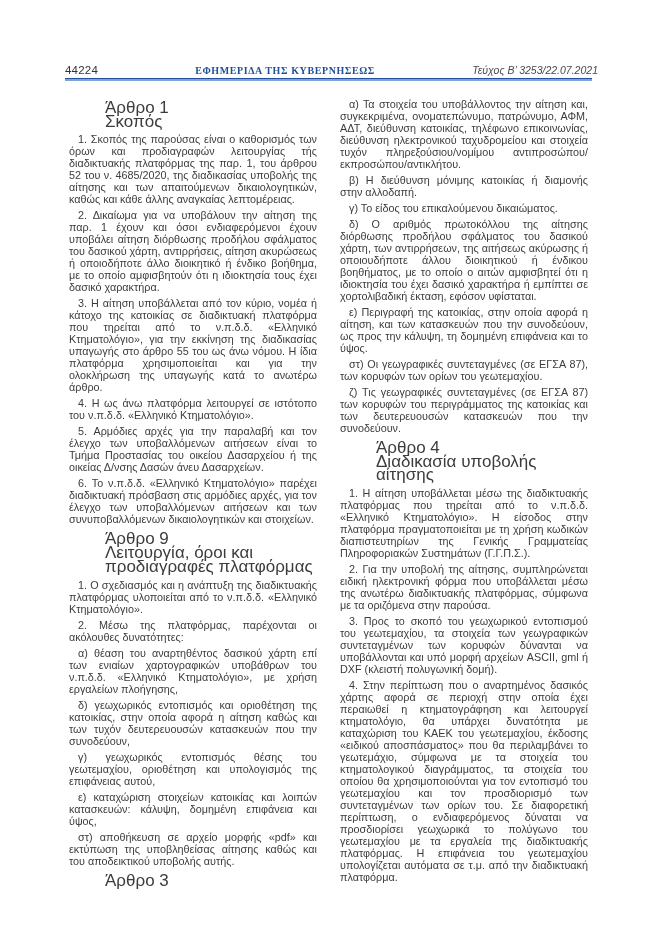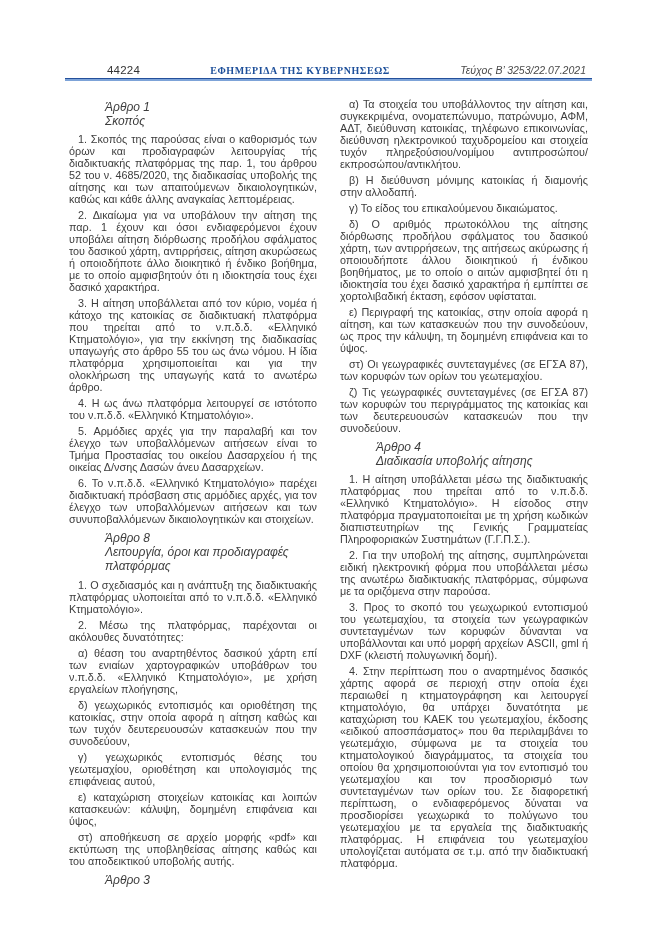--- a/index.html
+++ b/index.html
@@ -7,23 +7,23 @@
     position:relative;
     width:654px;height:926px;
     background:#ffffff;
     overflow:hidden;
     font-family:"Liberation Sans","DejaVu Sans",sans-serif;
     color:#3c3c3c;
     box-sizing:border-box;
   }
   .header{
     position:absolute;
-    left:65px;right:68px;top:58px;
+    left:65px;right:56px;top:58px;
     height:18px;
-    display:flex;align-items:flex-end;justify-content:space-between;margin-left:42px;
+    display:flex;align-items:flex-end;justify-content:space-between;
   }
   .page-number{
     font-size:11.5px;color:#333;letter-spacing:.2px;
   }
   .gazette-title{
     font-family:"Liberation Serif","DejaVu Serif",serif;
     font-weight:bold;
     font-size:10px;
     color:#1d4f9a;
     letter-spacing:.6px;
@@ -53,25 +53,24 @@
   .col p{
     margin:4px;
     font-size:10.8px;
     line-height:12px;
     text-align:justify;
     text-indent:9px;
     color:#3c3c3c;
   }
   .art-heading{
     padding-left:40px;
-    font-size:12px;
+    font-size:17px;
     line-height:13.7px;
     margin:7px 0 5px 0;
     color:#3c3c3c;
-    font-style:italic;
   }
 </style>
 </head>
 <body>
 
 <div class="page">
 
   <div class="header">
     <span class="page-number">44224</span>
     <span class="gazette-title">ΕΦΗΜΕΡΙΔΑ ΤΗΣ ΚΥΒΕΡΝΗΣΕΩΣ</span>
@@ -86,21 +85,21 @@
           <div>Άρθρο 1</div>
           <div>Σκοπός</div>
         </div>
         <p>1. Σκοπός της παρούσας είναι ο καθορισμός των όρων και προδιαγραφών λειτουργίας τής διαδικτυακής πλατφόρμας της παρ. 1, του άρθρου 52 του ν. 4685/2020, της διαδικασίας υποβολής της αίτησης και των απαιτούμενων δικαιολογητικών, καθώς και κάθε άλλης αναγκαίας λεπτομέρειας.</p>
         <p>2. Δικαίωμα για να υποβάλουν την αίτηση της παρ. 1 έχουν και όσοι ενδιαφερόμενοι έχουν υποβάλει αίτηση διόρθωσης προδήλου σφάλματος του δασικού χάρτη, αντιρρήσεις, αίτηση ακυρώσεως ή οποιοδήποτε άλλο διοικητικό ή ένδικο βοήθημα, με το οποίο αμφισβητούν ότι η ιδιοκτησία τους έχει δασικό χαρακτήρα.</p>
         <p>3. Η αίτηση υποβάλλεται από τον κύριο, νομέα ή κάτοχο της κατοικίας σε διαδικτυακή πλατφόρμα που τηρείται από το ν.π.δ.δ. «Ελληνικό Κτηματολόγιο», για την εκκίνηση της διαδικασίας υπαγωγής στο άρθρο 55 του ως άνω νόμου. Η ίδια πλατφόρμα χρησιμοποιείται και για την ολοκλήρωση της υπαγωγής κατά το ανωτέρω άρθρο.</p>
         <p>4. Η ως άνω πλατφόρμα λειτουργεί σε ιστότοπο του ν.π.δ.δ. «Ελληνικό Κτηματολόγιο».</p>
         <p>5. Αρμόδιες αρχές για την παραλαβή και τον έλεγχο των υποβαλλόμενων αιτήσεων είναι το Τμήμα Προστασίας του οικείου Δασαρχείου ή της οικείας Δ/νσης Δασών άνευ Δασαρχείων.</p>
         <p>6. Το ν.π.δ.δ. «Ελληνικό Κτηματολόγιο» παρέχει διαδικτυακή πρόσβαση στις αρμόδιες αρχές, για τον έλεγχο των υποβαλλόμενων αιτήσεων και των συνυποβαλλόμενων δικαιολογητικών και στοιχείων.</p>
         <div class="art-heading">
-          <div>Άρθρο 8</div>
+          <div>Άρθρο 9</div>
           <div>Λειτουργία, όροι και προδιαγραφές πλατφόρμας</div>
         </div>
         <p>1. Ο σχεδιασμός και η ανάπτυξη της διαδικτυακής πλατφόρμας υλοποιείται από το ν.π.δ.δ. «Ελληνικό Κτηματολόγιο».</p>
         <p>2. Μέσω της πλατφόρμας, παρέχονται οι ακόλουθες δυνατότητες:</p>
         <p>α) θέαση του αναρτηθέντος δασικού χάρτη επί των ενιαίων χαρτογραφικών υποβάθρων του ν.π.δ.δ. «Ελληνικό Κτηματολόγιο», με χρήση εργαλείων πλοήγησης,</p>
         <p>δ) γεωχωρικός εντοπισμός και οριοθέτηση της κατοικίας, στην οποία αφορά η αίτηση καθώς και των τυχόν δευτερευουσών κατασκευών που την συνοδεύουν,</p>
         <p>γ) γεωχωρικός εντοπισμός θέσης του γεωτεμαχίου, οριοθέτηση και υπολογισμός της επιφάνειας αυτού,</p>
         <p>ε) καταχώριση στοιχείων κατοικίας και λοιπών κατασκευών: κάλυψη, δομημένη επιφάνεια και ύψος,</p>
         <p>στ) αποθήκευση σε αρχείο μορφής «pdf» και εκτύπωση της υποβληθείσας αίτησης καθώς και του αποδεικτικού υποβολής αυτής.</p>
         <div class="art-heading">

